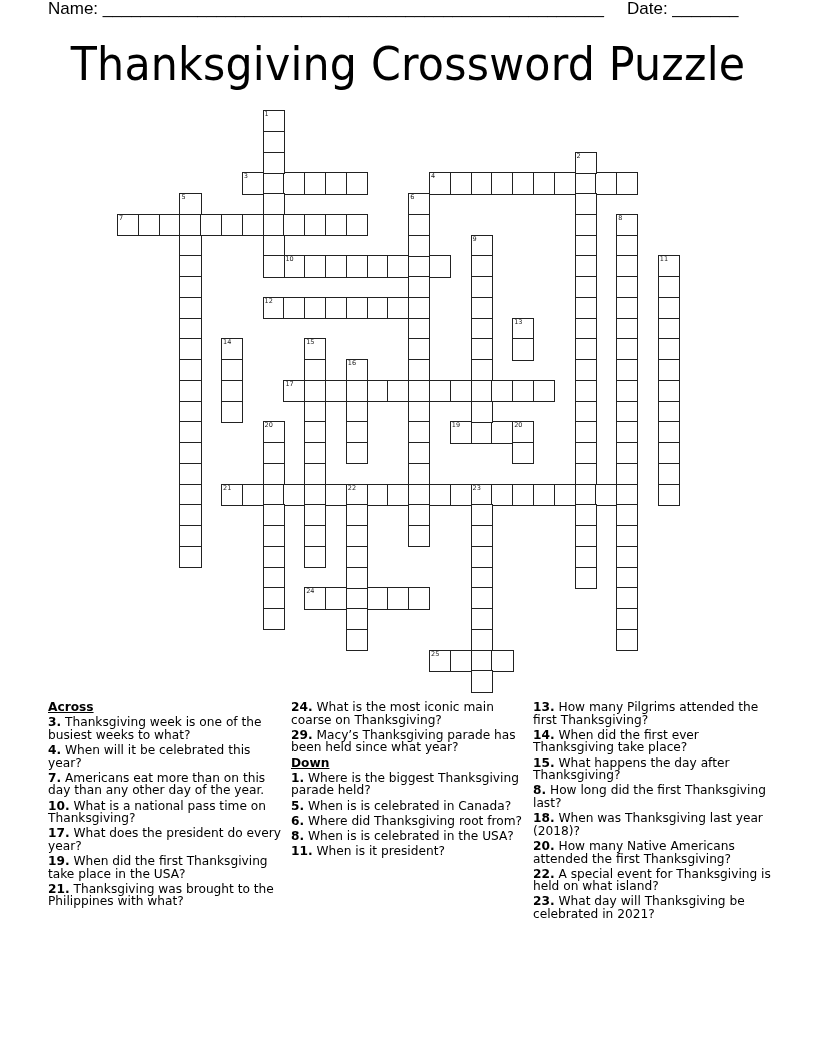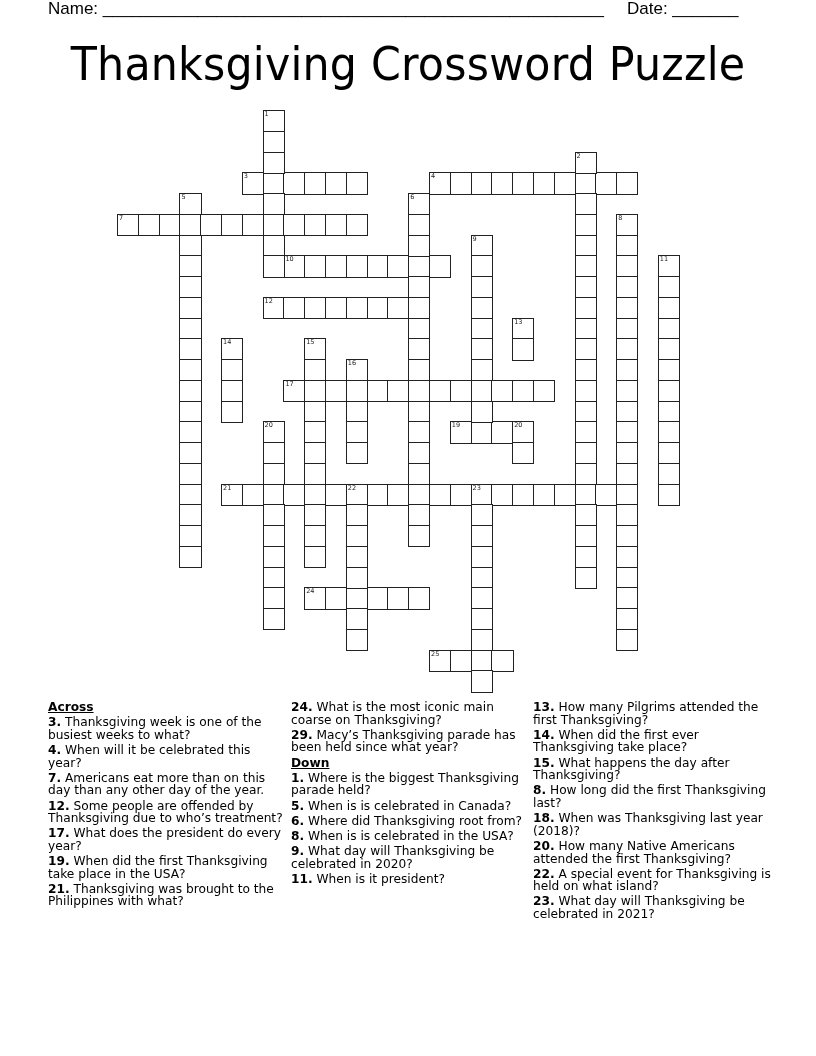--- a/index.html
+++ b/index.html
@@ -306,35 +306,34 @@
     <div class="cell" style="left: 470.6px; top: 608px;"></div>
     <div class="cell" style="left: 470.6px; top: 628.75px;"></div>
     <div class="cell" style="left: 470.6px; top: 670.25px;"></div>
   </div>
 
 <div class="clues col1">
   <div class="section-head">Across</div>
   <div class="clue"><b>3.</b> <span>Thanksgiving week is one of the busiest weeks to what?</span></div>
   <div class="clue"><b>4.</b> <span>When will it be celebrated this year?</span></div>
   <div class="clue"><b>7.</b> <span>Americans eat more than on this day than any other day of the year.</span></div>
-  <div class="clue"><b>12.</b> <span>Some people are offended by Thanksgiving due to who’s treatment?</span></div>
+  <div class="clue"><b>10.</b> <span>What is a national pass time on Thanksgiving?</span></div>
   <div class="clue"><b>17.</b> <span>What does the president do every year?</span></div>
   <div class="clue"><b>19.</b> <span>When did the first Thanksgiving take place in the USA?</span></div>
   <div class="clue"><b>21.</b> <span>Thanksgiving was brought to the Philippines with what?</span></div>
 </div>
 
 <div class="clues col2">
   <div class="clue"><b>24.</b> <span>What is the most iconic main coarse on Thanksgiving?</span></div>
   <div class="clue"><b>29.</b> <span>Macy’s Thanksgiving parade has been held since what year?</span></div>
   <div class="section-head">Down</div>
   <div class="clue"><b>1.</b> <span>Where is the biggest Thanksgiving parade held?</span></div>
   <div class="clue"><b>5.</b> <span>When is is celebrated in Canada?</span></div>
   <div class="clue"><b>6.</b> <span>Where did Thanksgiving root from?</span></div>
   <div class="clue"><b>8.</b> <span>When is is celebrated in the USA?</span></div>
-  <div class="clue"><b>9.</b> <span>What day will Thanksgiving be celebrated in 2020?</span></div>
   <div class="clue"><b>11.</b> <span>When is it president?</span></div>
 </div>
 
 <div class="clues col3">
   <div class="clue"><b>13.</b> <span>How many Pilgrims attended the first Thanksgiving?</span></div>
   <div class="clue"><b>14.</b> <span>When did the first ever Thanksgiving take place?</span></div>
   <div class="clue"><b>15.</b> <span>What happens the day after Thanksgiving?</span></div>
   <div class="clue"><b>8.</b> <span>How long did the first Thanksgiving last?</span></div>
   <div class="clue"><b>18.</b> <span>When was Thanksgiving last year (2018)?</span></div>
   <div class="clue"><b>20.</b> <span>How many Native Americans attended the first Thanksgiving?</span></div>

